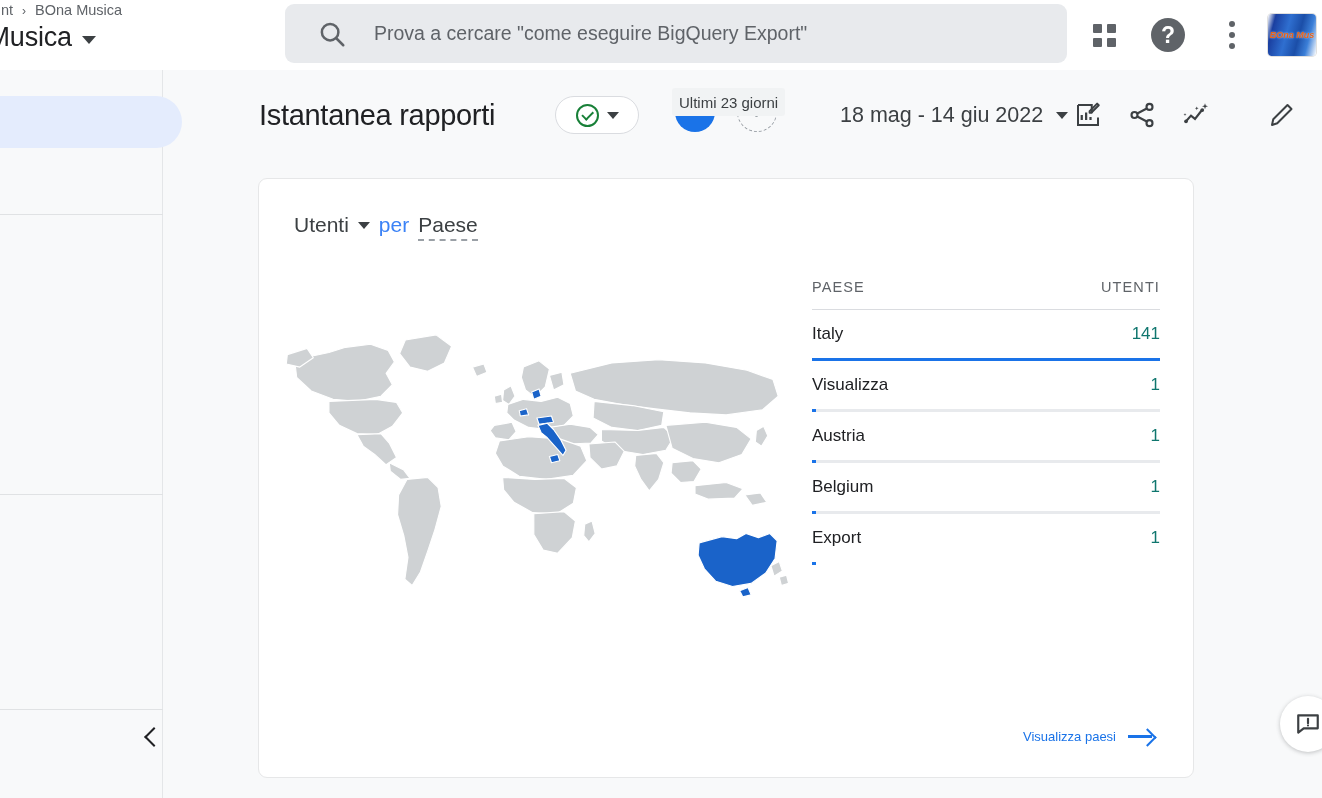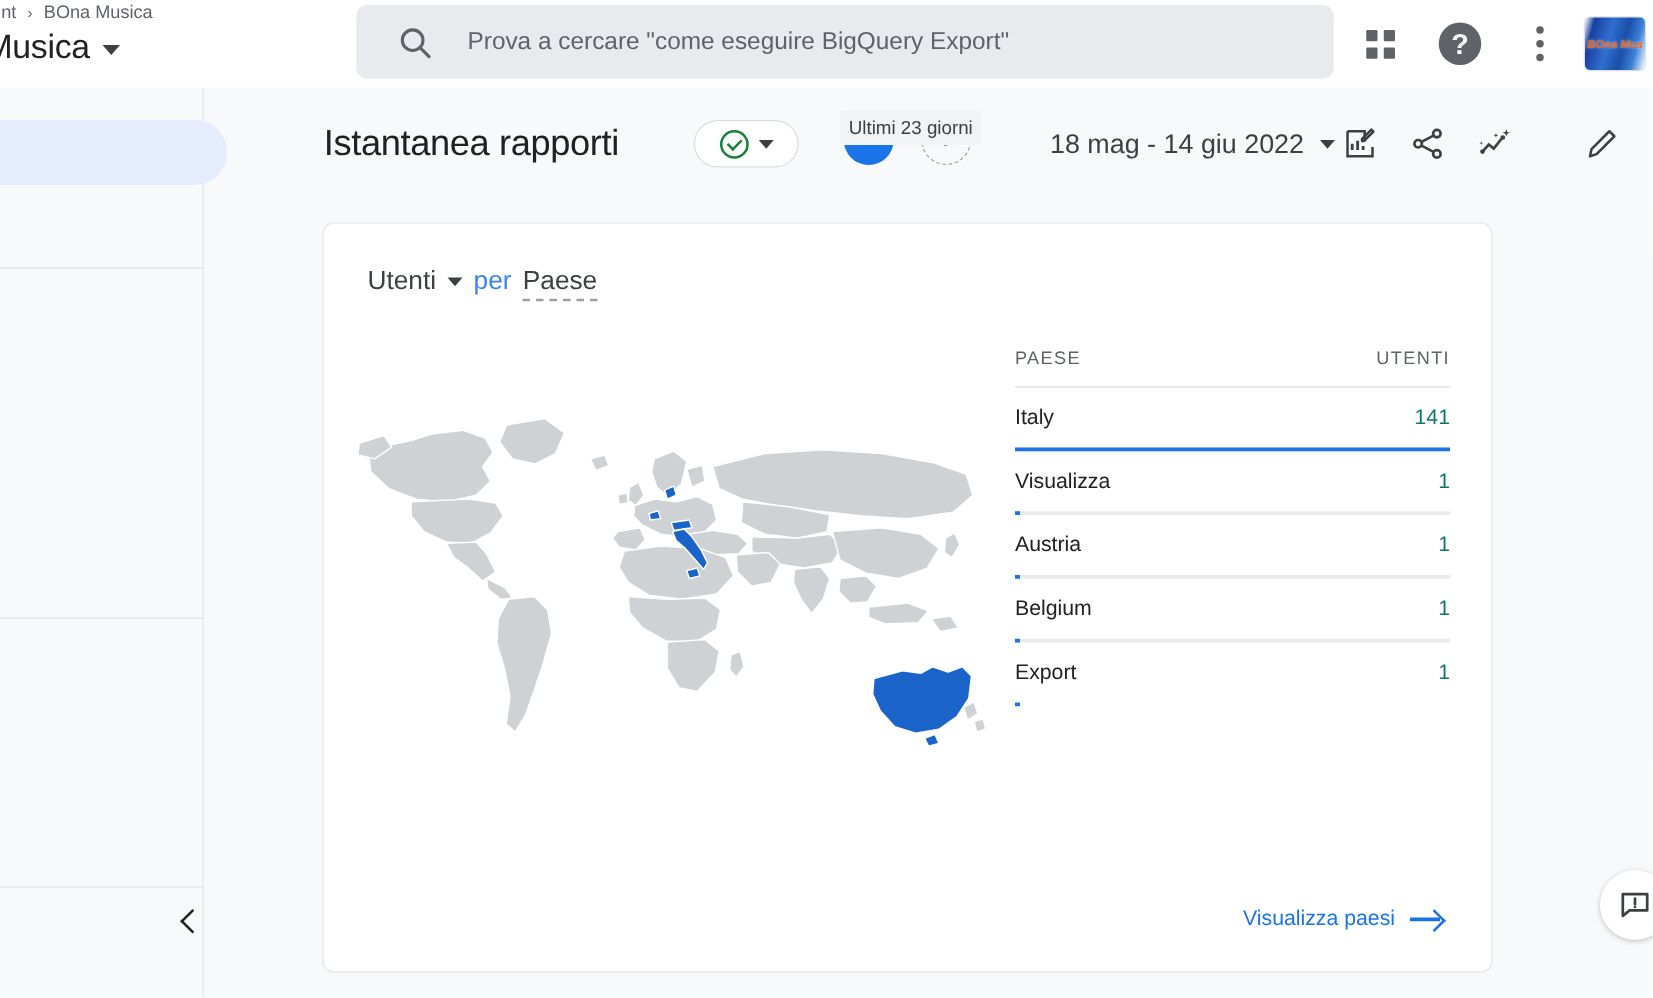--- a/index.html
+++ b/index.html
@@ -168,21 +168,21 @@
   }
   .row-name { font-size: 17px; color: #202124; }
   .row-val { font-size: 17px; color: #0f766e; }
   .bar-track { position: relative; height: 3px; background: #e8eaed; }
   .bar-fill { position: absolute; left: 0; top: 0; height: 3px; background: #1a73e8; }
 
   .card-link {
     position: absolute; right: 38px; bottom: 32px;
     display: flex; align-items: center; gap: 12px; cursor: pointer;
   }
-  .card-link .lk-txt { font-size: 17px; color: #1a73e8; }
+  .card-link .lk-txt { font-size: 13px; color: #1a73e8; }
   .arrow-r { position: relative; width: 27px; height: 18px; }
   .arrow-r::before {
     content: ""; position: absolute; left: 0; top: 8px; width: 24px; height: 2.6px; background: #1a73e8;
   }
   .arrow-r::after {
     content: ""; position: absolute; right: 1px; top: 3.5px; width: 11px; height: 11px;
     border-top: 2.6px solid #1a73e8; border-right: 2.6px solid #1a73e8; transform: rotate(45deg);
   }
 
   

